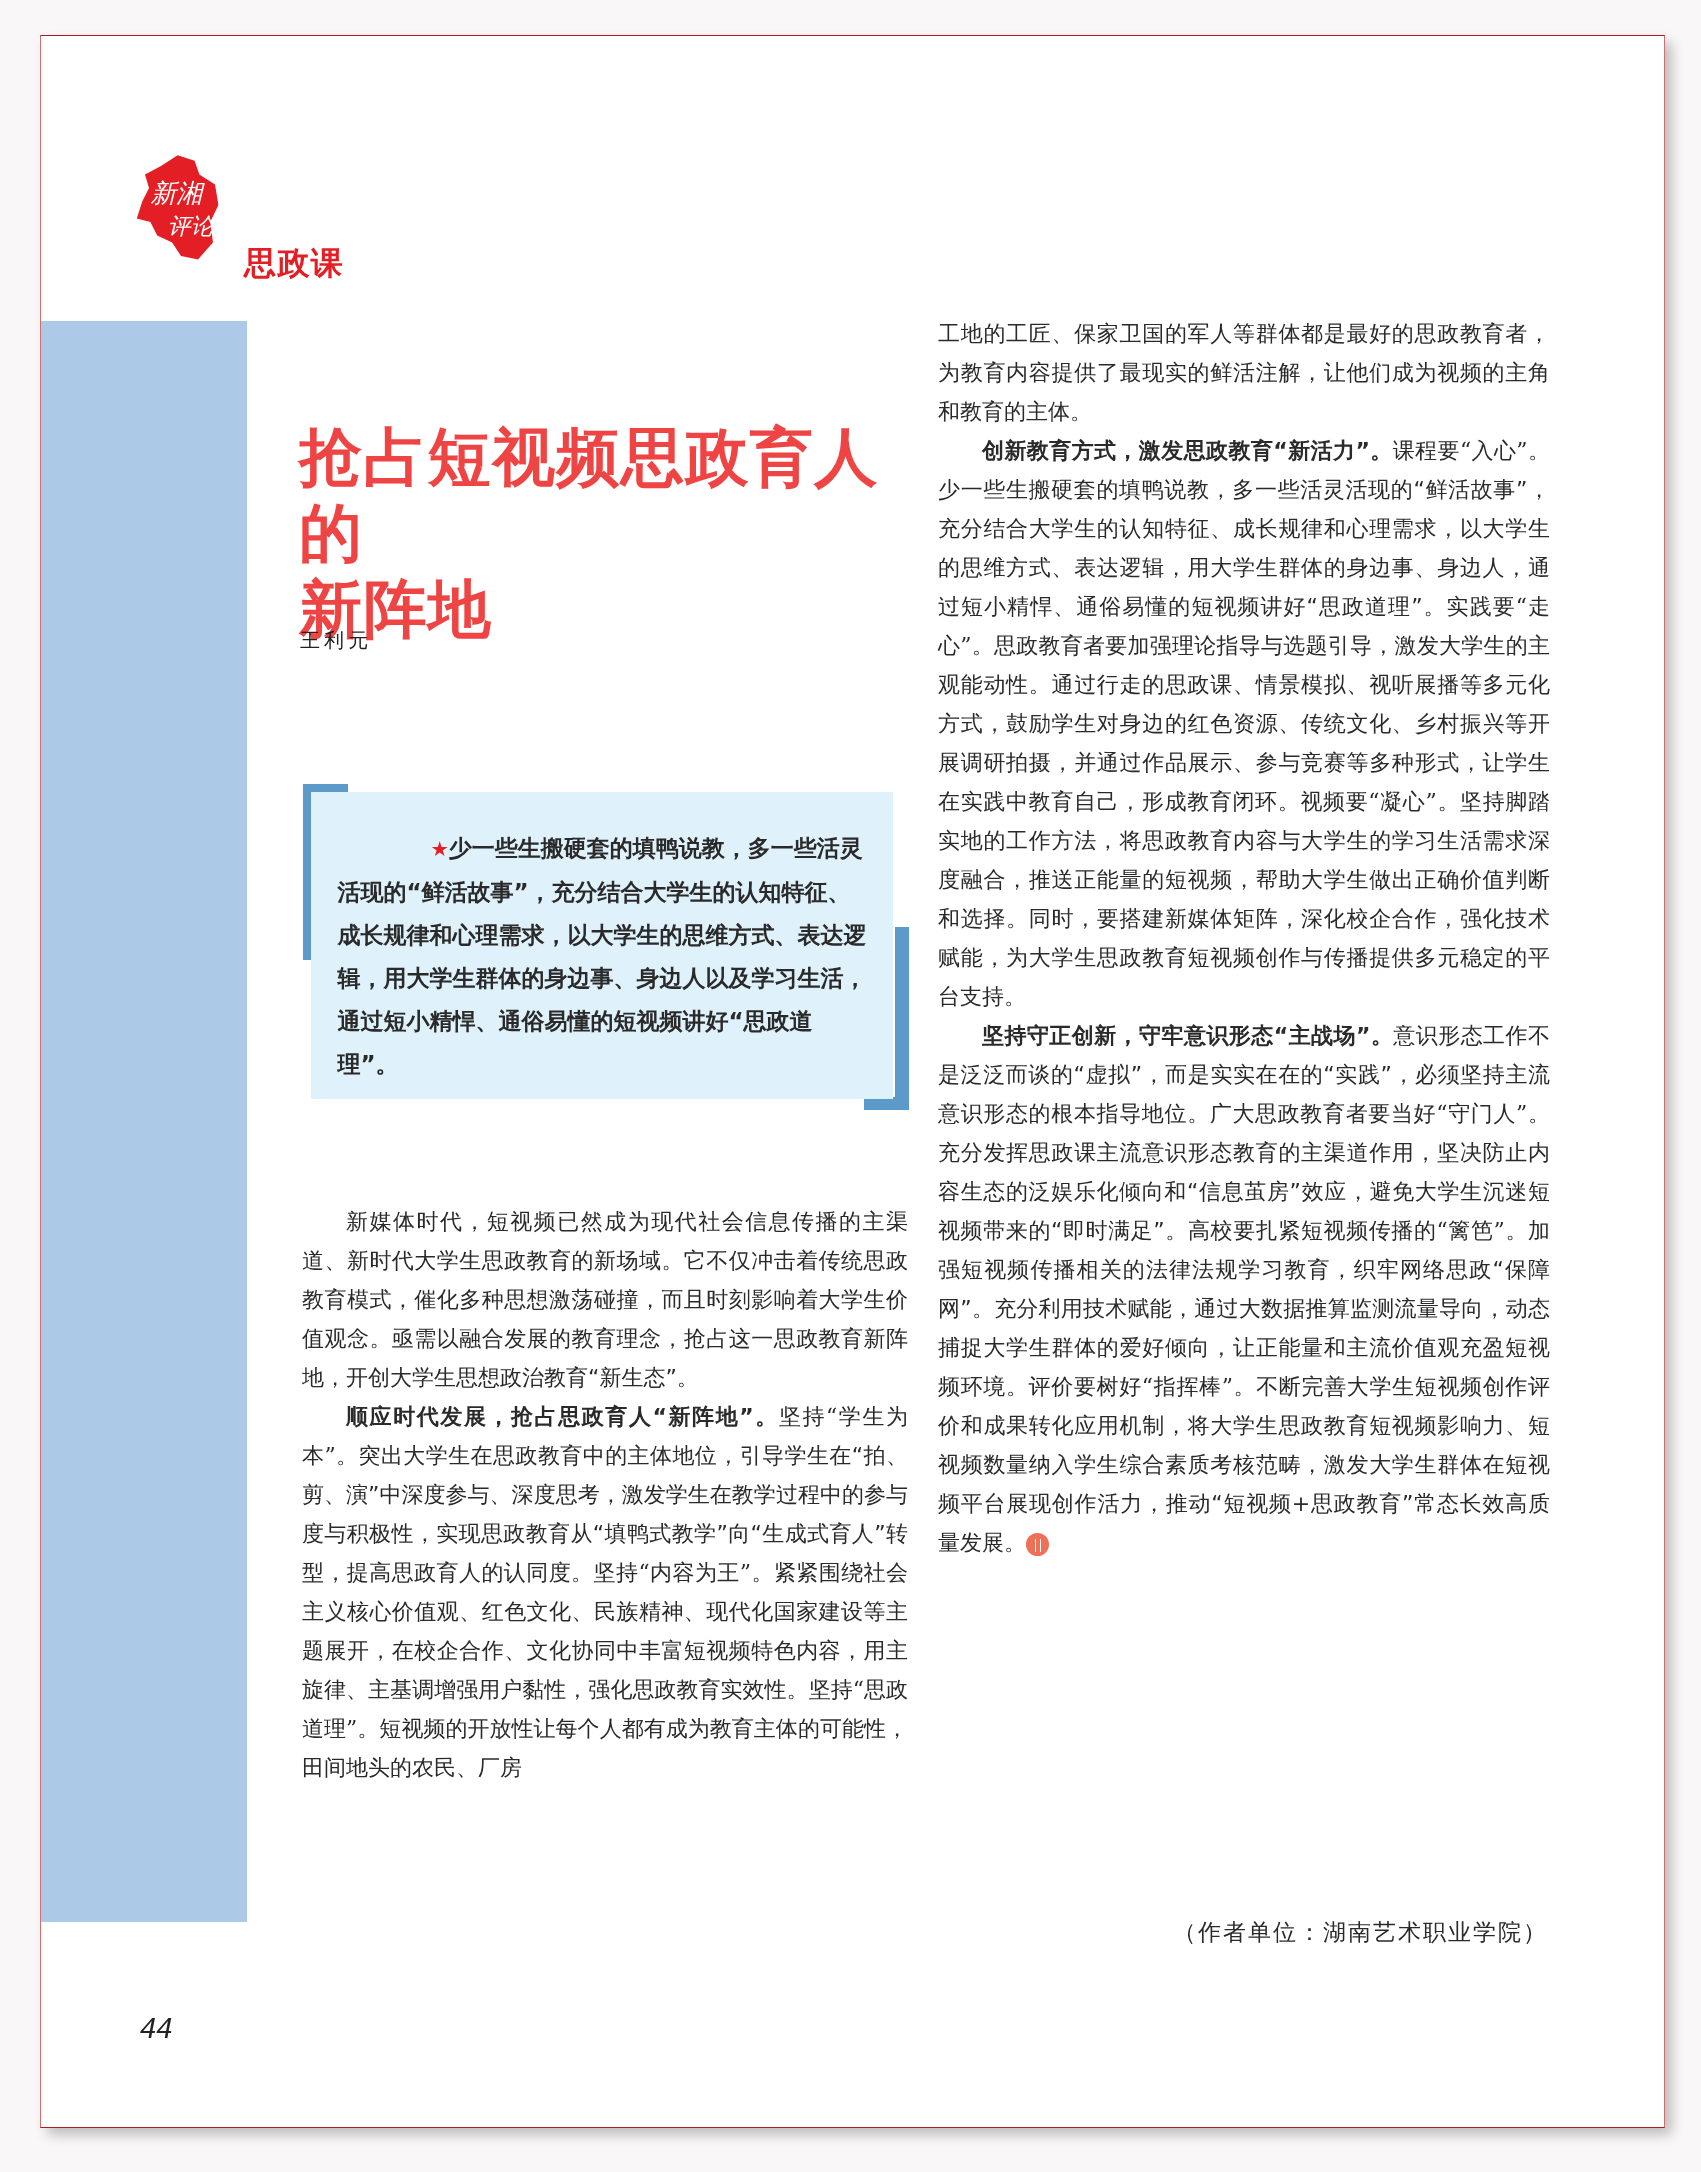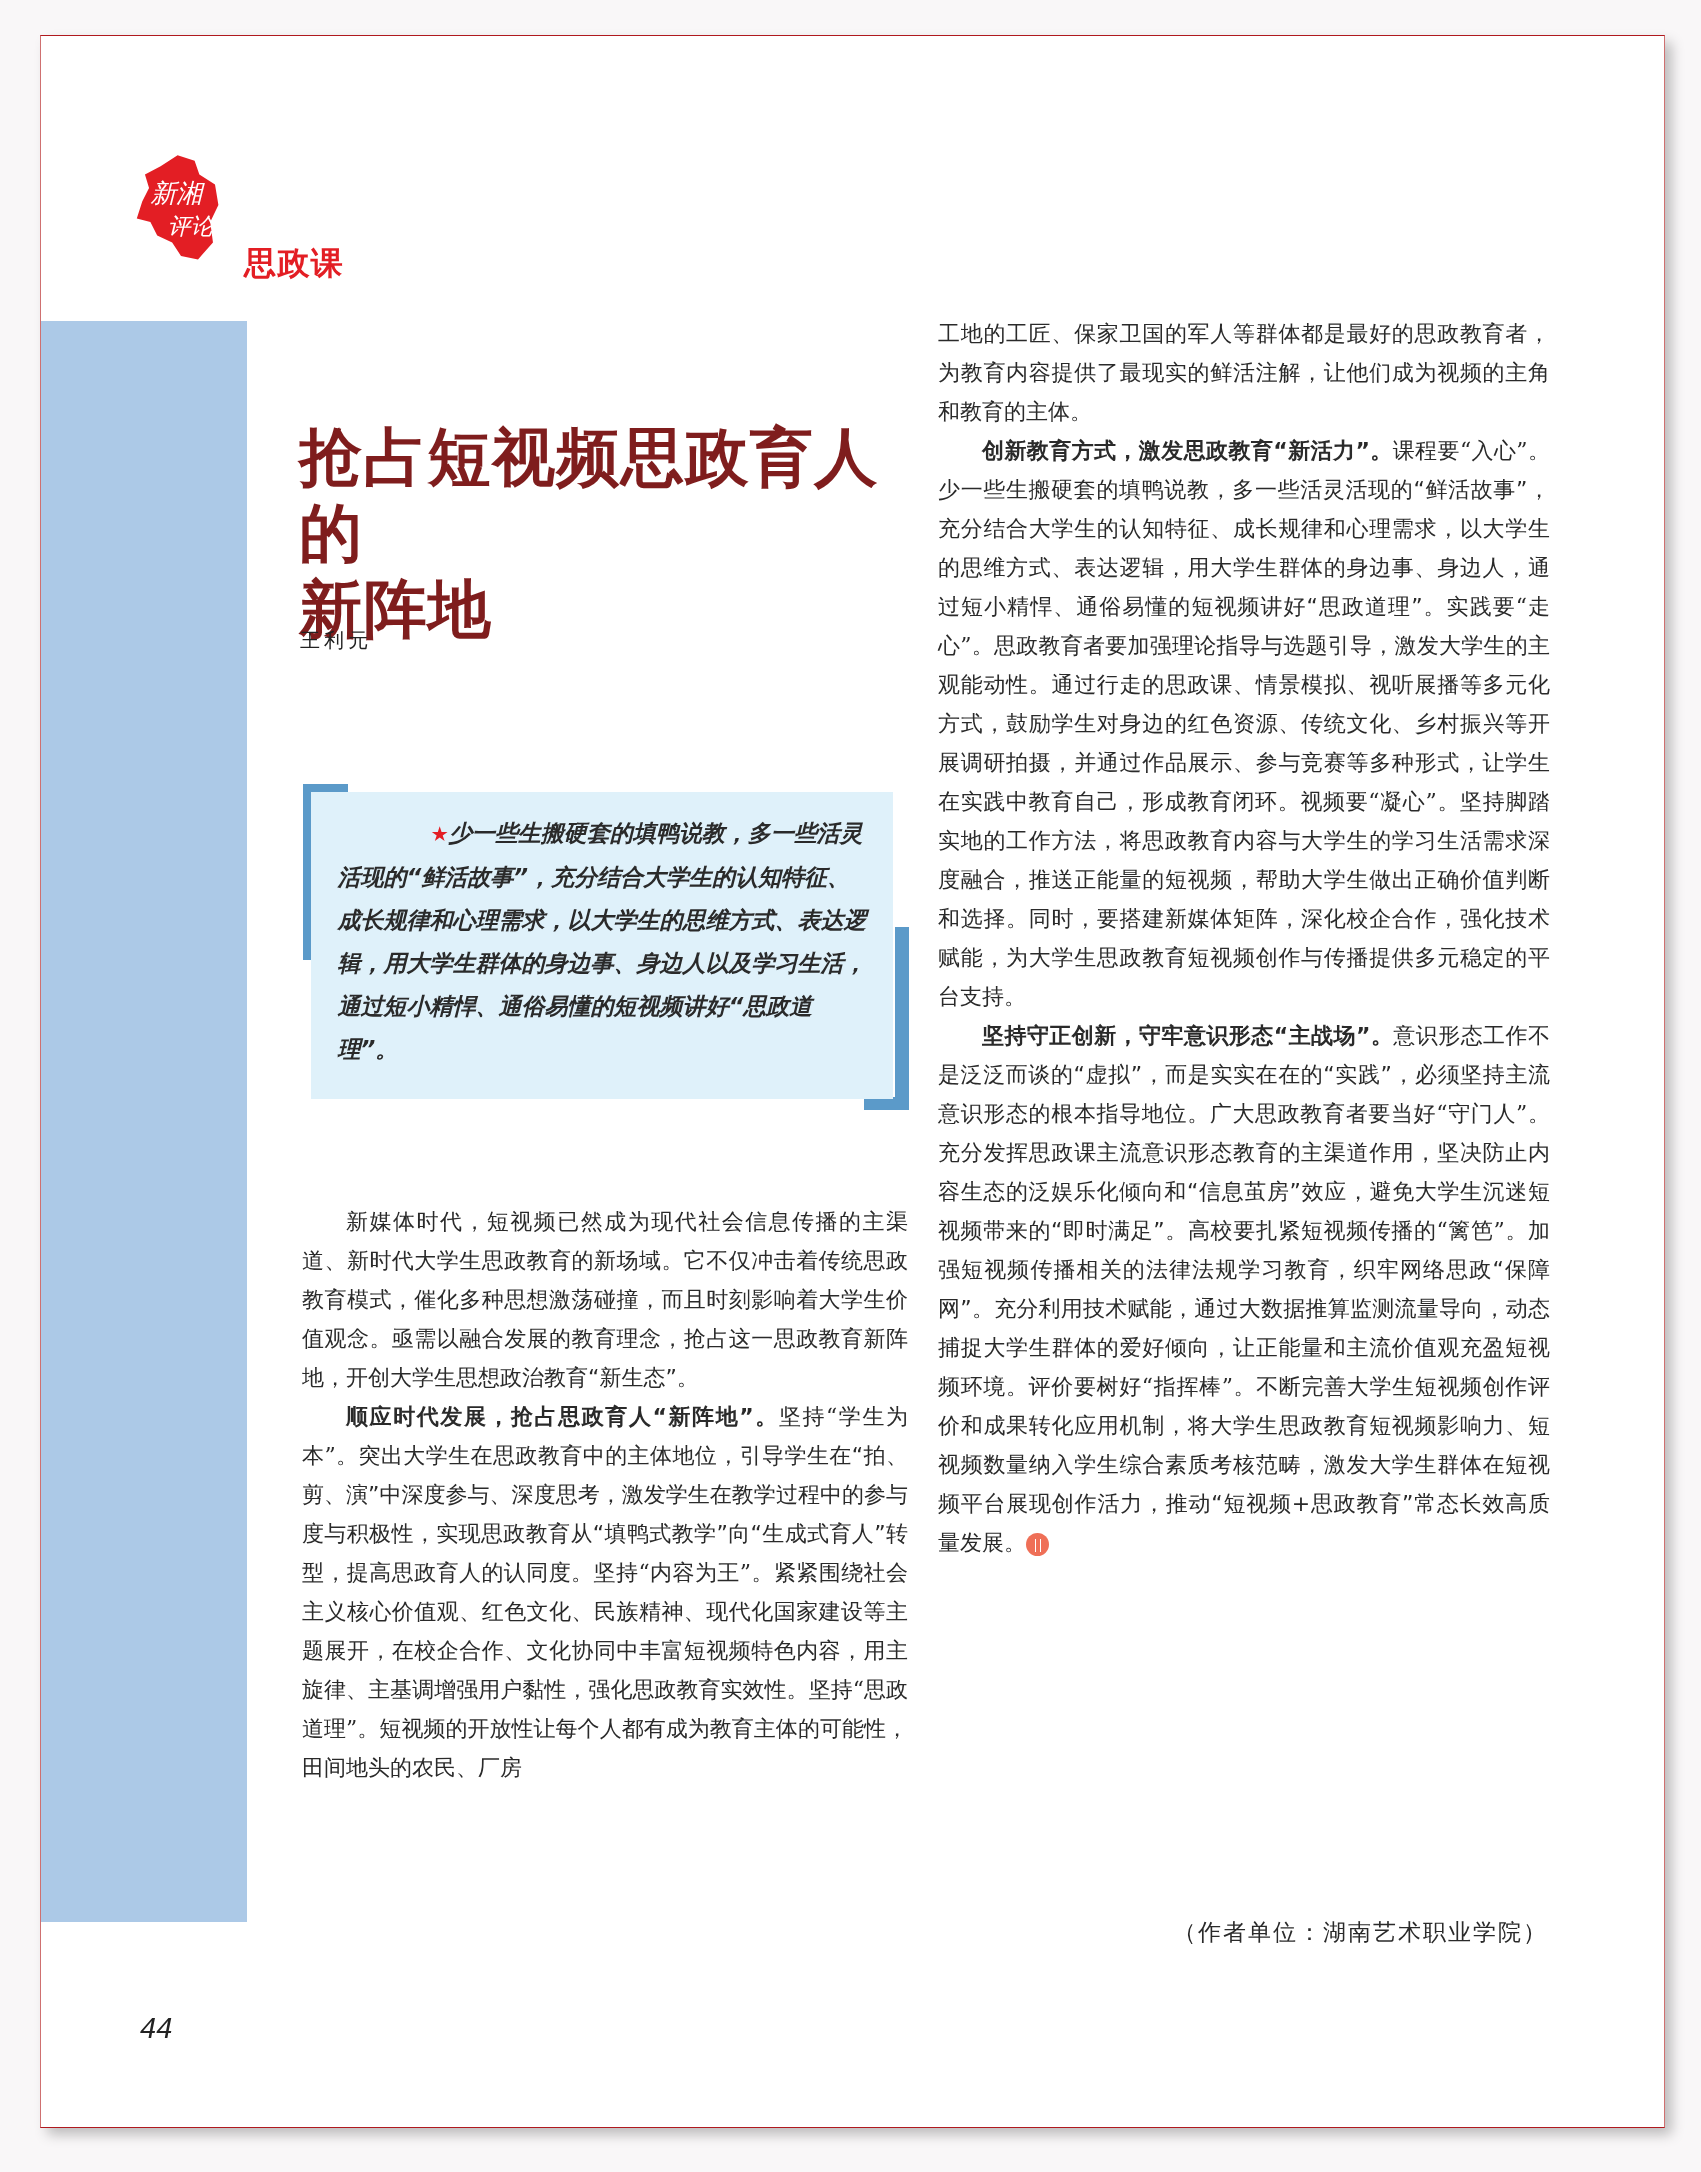--- a/index.html
+++ b/index.html
@@ -6,29 +6,29 @@
   body { width:1702px; height:2172px; background:#f9f7f8; position:relative; overflow:hidden;
          font-family:"DejaVu Sans","Liberation Sans",sans-serif; color:#2a2a2a; }
   .page { position:absolute; left:40px; top:35px; width:1625px; height:2093px; background:#fff;
           border-top:1.4px solid #b0191e; border-bottom:1.4px solid #b0191e; border-left:1.4px solid #cf7070; border-right:1.4px solid #cf7070;
           box-shadow:6.8px 6.8px 12.3px rgba(0,0,0,0.25); box-sizing:border-box; }
   .sidebar { position:absolute; left:41px; top:321px; width:206px; height:1601px; background:#acc9e7; }
   .logo { position:absolute; left:130px; top:147px; width:102px; height:116px; }
   .section-label { position:absolute; left:244px; top:242px; font-size:32px; font-weight:bold; color:#e31e24;
                    font-family:"DejaVu Sans",sans-serif; letter-spacing:1.4px; }
   .title { position:absolute; left:299px; top:419px; width:641px; font-family:"DejaVu Serif","Liberation Serif",serif;
-           font-weight:bold; color:#7f1d1d; font-size:63px; line-height:76px; letter-spacing:1.4px; }
+           font-weight:bold; color:#ef4444; font-size:63px; line-height:76px; letter-spacing:1.4px; }
   .author { position:absolute; left:300px; top:627px; font-family:"DejaVu Serif",serif; font-size:20px; color:#222; letter-spacing:4.1px; }
   .quote-wrap { position:absolute; left:295px; top:784px; width:614px; height:327px; }
   .quote-bar-tl { position:absolute; left:8.2px; top:0; width:13.6px; height:176px; background:#5b9ac9; }
   .quote-bar-tl2 { position:absolute; left:8.2px; top:0; width:45px; height:8.2px; background:#5b9ac9; }
   .quote-bar-br { position:absolute; right:0; top:143px; width:13.6px; height:183px; background:#5b9ac9; }
   .quote-bar-br2 { position:absolute; right:0; bottom:1.4px; width:45px; height:12.3px; background:#5b9ac9; }
   .quote-box { position:absolute; left:16.4px; top:8.2px; width:582px; height:307px; background:#dff1fa; box-sizing:border-box;
-               padding:20px 27px 0 26px; font-weight:bold; font-size:23px; line-height:43px; color:#2a2a2a;font-style:italic; }
+               padding:35px 27px 0 26px; font-weight:bold; font-size:23px; line-height:43px; color:#2a2a2a; }
   .quote-box .star { color:#e31e24; font-size:20.5px; margin-left:93px; }
   .col { position:absolute; font-size:22px; line-height:39px; color:#2a2a2a; text-align:justify; }
   .col p { margin:0; text-indent:2em; }
   .col p.cont { text-indent:0; }
   .col b { font-weight:bold; }
   .col .kai { font-family:"DejaVu Serif",serif; }
   .left-col { left:302px; top:1202px; width:606px; }
   .right-col { left:938px; top:314px; width:612px; }
   .end-mark { display:inline-block; width:23px; height:23px; border-radius:50%; background:#ef6f57; vertical-align:middle; position:relative; }
   .end-mark::after { content:""; position:absolute; left:8.9px; top:6.1px; width:4.1px; height:13.6px; border-left:1.4px solid #fff; border-right:1.4px solid #fff; }

